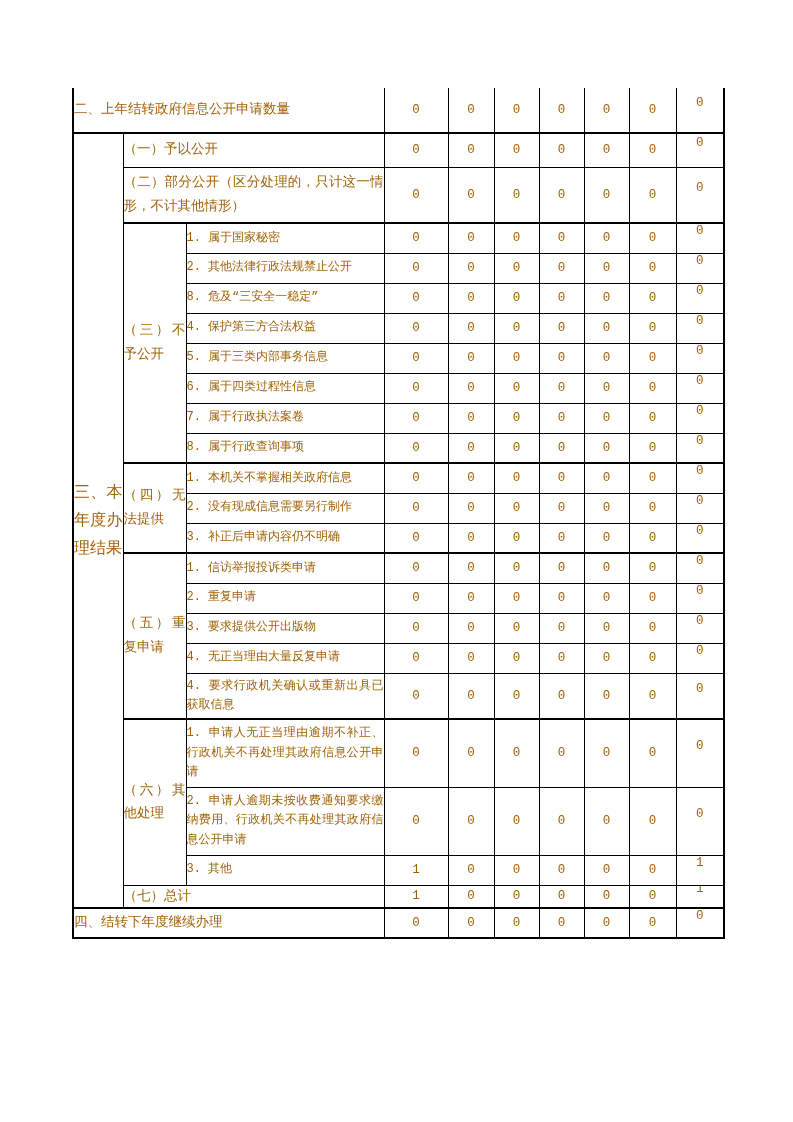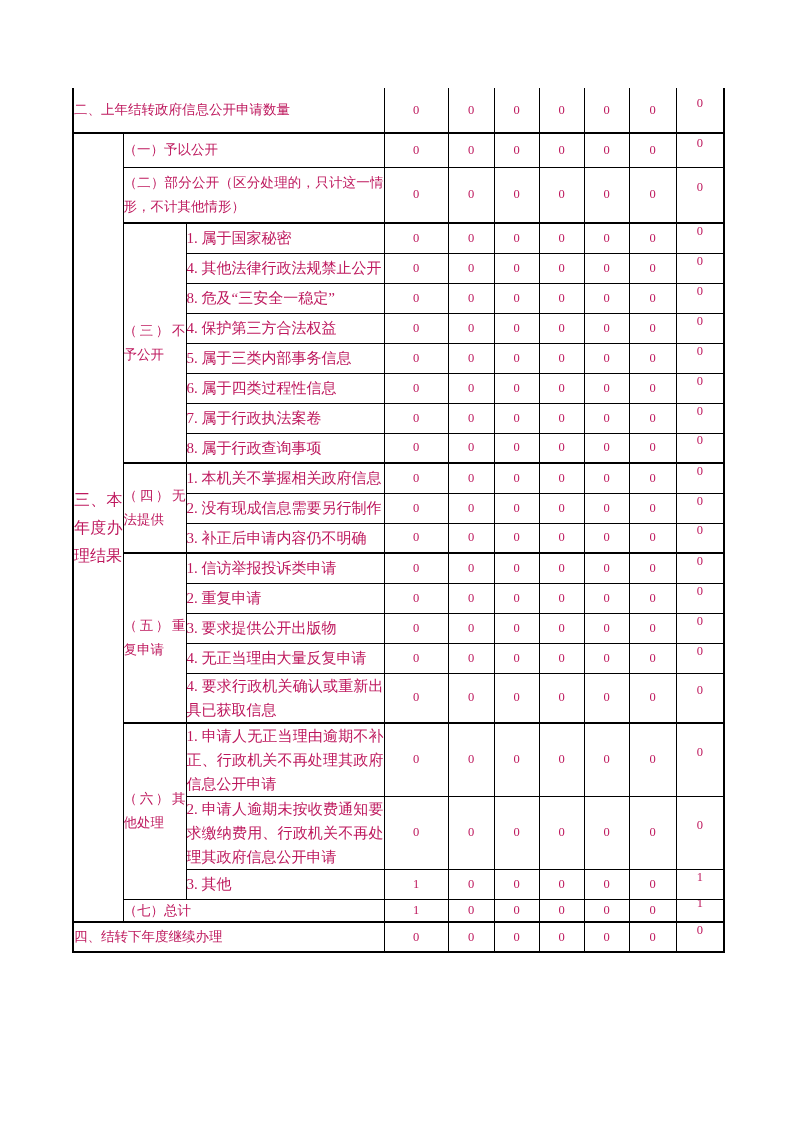--- a/index.html
+++ b/index.html
@@ -5,22 +5,22 @@
   html, body {
     margin: 0;
     padding: 0;
     background: #ffffff;
   }
   .page {
     position: relative;
     width: 793px;
     height: 1122px;
     background: #ffffff;
-    color: #be185d;
-    font-family: Liberation Serif, serif;
+    color: #a16207;
+    font-family: Liberation Mono, monospace;
     overflow: hidden;
   }
   table.report {
     position: absolute;
     left: 72px;
     top: 88px;
     width: 651px;
     border-collapse: collapse;
     table-layout: fixed;
     border-left: 2px solid #000;
@@ -59,21 +59,21 @@
     text-align: justify;
   }
   .cell-col2 {
     font-size: 13.5px;
     padding: 2px 3px 2px 5px;
     line-height: 1.75;
     vertical-align: middle;
     text-align: justify;
   }
   .cell-item {
-    font-size: 15px;
+    font-size: 12px;
     padding: 2px 3px 2px 6px;
     line-height: 1.6;
     vertical-align: middle;
     text-align: justify;
   }
   .cell-value {
     text-align: center;
     vertical-align: middle;
     font-size: 12.5px;
   }
@@ -143,21 +143,21 @@
         <td class="cell-item">1. 属于国家秘密</td>
       <td class="cell-value"><span class="num">0</span></td>
           <td class="cell-value"><span class="num">0</span></td>
           <td class="cell-value"><span class="num">0</span></td>
           <td class="cell-value"><span class="num">0</span></td>
           <td class="cell-value"><span class="num">0</span></td>
           <td class="cell-value"><span class="num">0</span></td>
           <td class="cell-value last-col"><span class="num">0</span></td>
         </tr>
       <tr class="h30">
-        <td class="cell-item">4. 其他法律行政法规禁止公开</td>
+        <td class="cell-item">2. 其他法律行政法规禁止公开</td>
       <td class="cell-value"><span class="num">0</span></td>
           <td class="cell-value"><span class="num">0</span></td>
           <td class="cell-value"><span class="num">0</span></td>
           <td class="cell-value"><span class="num">0</span></td>
           <td class="cell-value"><span class="num">0</span></td>
           <td class="cell-value"><span class="num">0</span></td>
           <td class="cell-value last-col"><span class="num">0</span></td>
         </tr>
       <tr class="h30">
         <td class="cell-item">8. 危及“三安全一稳定”</td>

